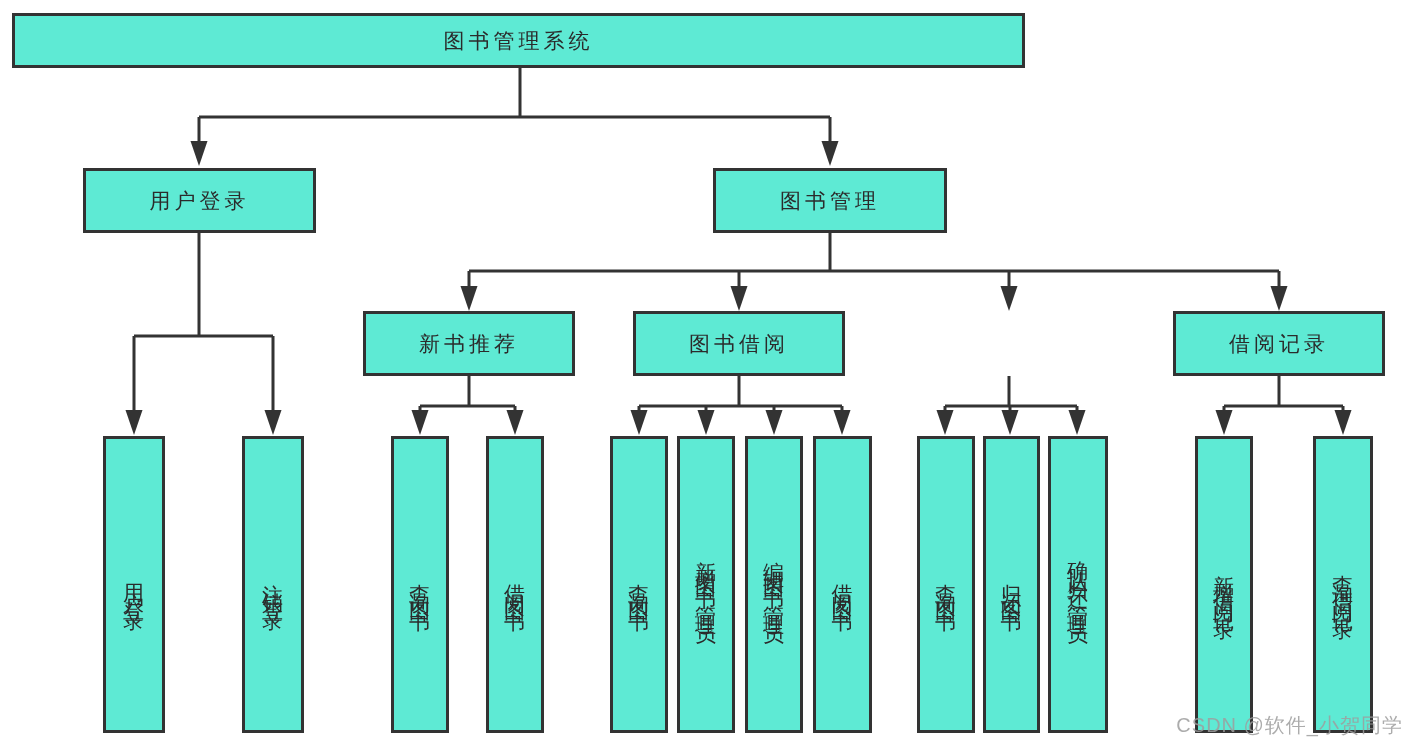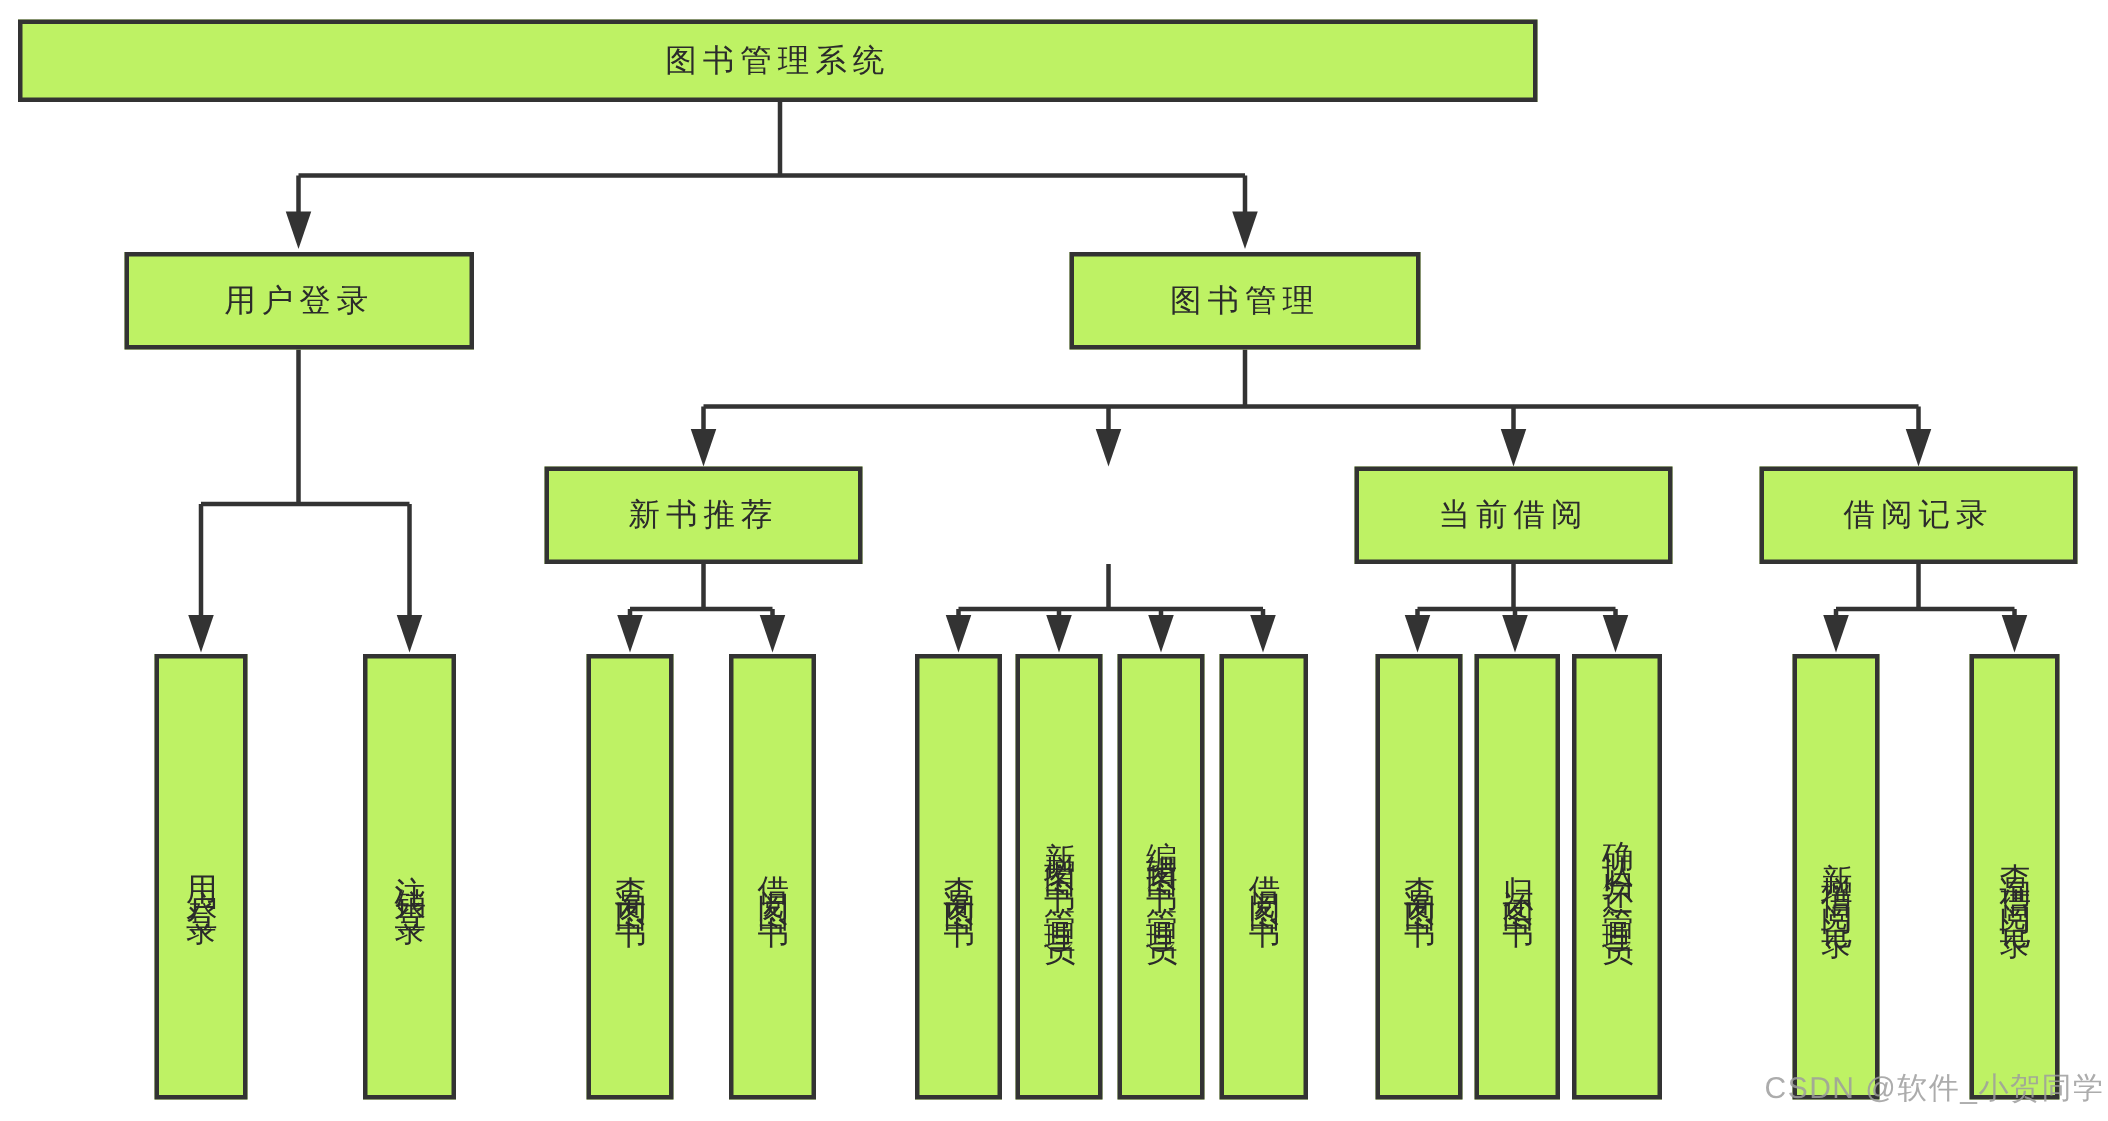--- a/index.html
+++ b/index.html
@@ -7,21 +7,21 @@
     position:relative;
     width:1405px;height:747px;
     background:#ffffff;
     font-family:"Liberation Sans","DejaVu Sans",sans-serif;
     overflow:hidden;
   }
   #connectors{position:absolute;left:0;top:0;width:1405px;height:747px;}
   .node{
     position:absolute;
     box-sizing:border-box;
-    background:#bef264;
+    background:#5eead4;
     border:3px solid #333333;
     display:flex;
     align-items:center;
     justify-content:center;
     color:#2b2b2b;
     font-size:21px;
     letter-spacing:4px;
     line-height:1;
     white-space:nowrap;
     z-index:2;
@@ -81,21 +81,21 @@
       <polygon points="1334.5,410 1351.5,410 1343,435"></polygon>
     </g>
   </svg>
 
   <div class="node" style="left:12px;top:13px;width:1013px;height:55px">图书管理系统</div>
 
   <div class="node" style="left:83px;top:168px;width:233px;height:65px">用户登录</div>
   <div class="node" style="left:363px;top:311px;width:212px;height:65px">新书推荐</div>
 
   <div class="node" style="left:713px;top:168px;width:234px;height:65px">图书管理</div>
-  <div class="node" style="left:903px;top:311px;width:212px;height:65px">当前借阅</div>
+  <div class="node" style="left:633px;top:311px;width:212px;height:65px">图书借阅</div>
   <div class="node" style="left:1173px;top:311px;width:212px;height:65px">借阅记录</div>
 
   <div class="node leaf" style="left:103px;top:436px;width:62px;height:297px">用户登录</div>
   <div class="node leaf" style="left:242px;top:436px;width:62px;height:297px">注销登录</div>
 
   <div class="node leaf" style="left:391px;top:436px;width:58px;height:297px">查询图书</div>
   <div class="node leaf" style="left:486px;top:436px;width:58px;height:297px">借阅图书</div>
 
   <div class="node leaf" style="left:610px;top:436px;width:58px;height:297px">查询图书</div>
   <div class="node leaf" style="left:677px;top:436px;width:58px;height:297px">新增图书（管理员）</div>

